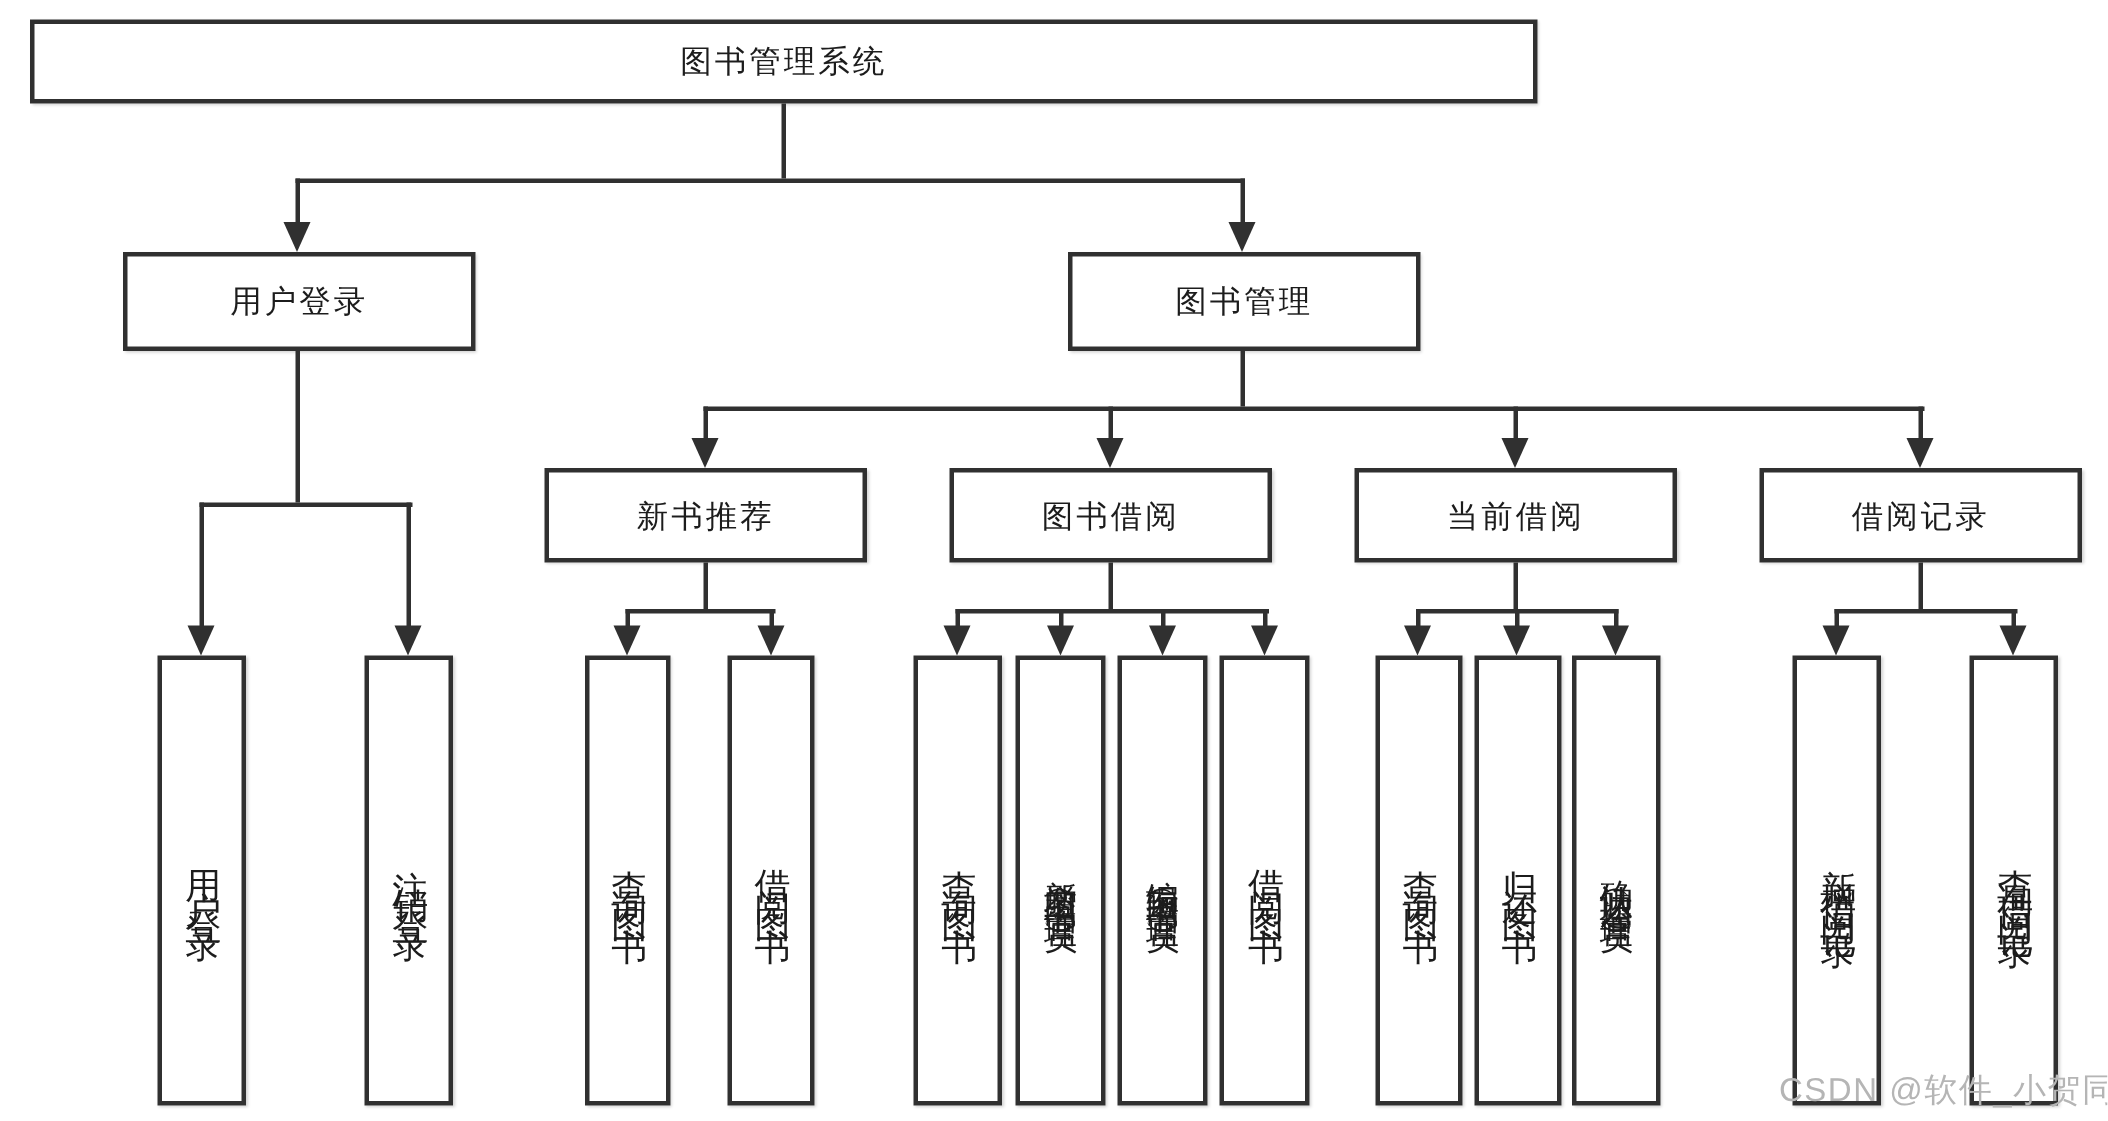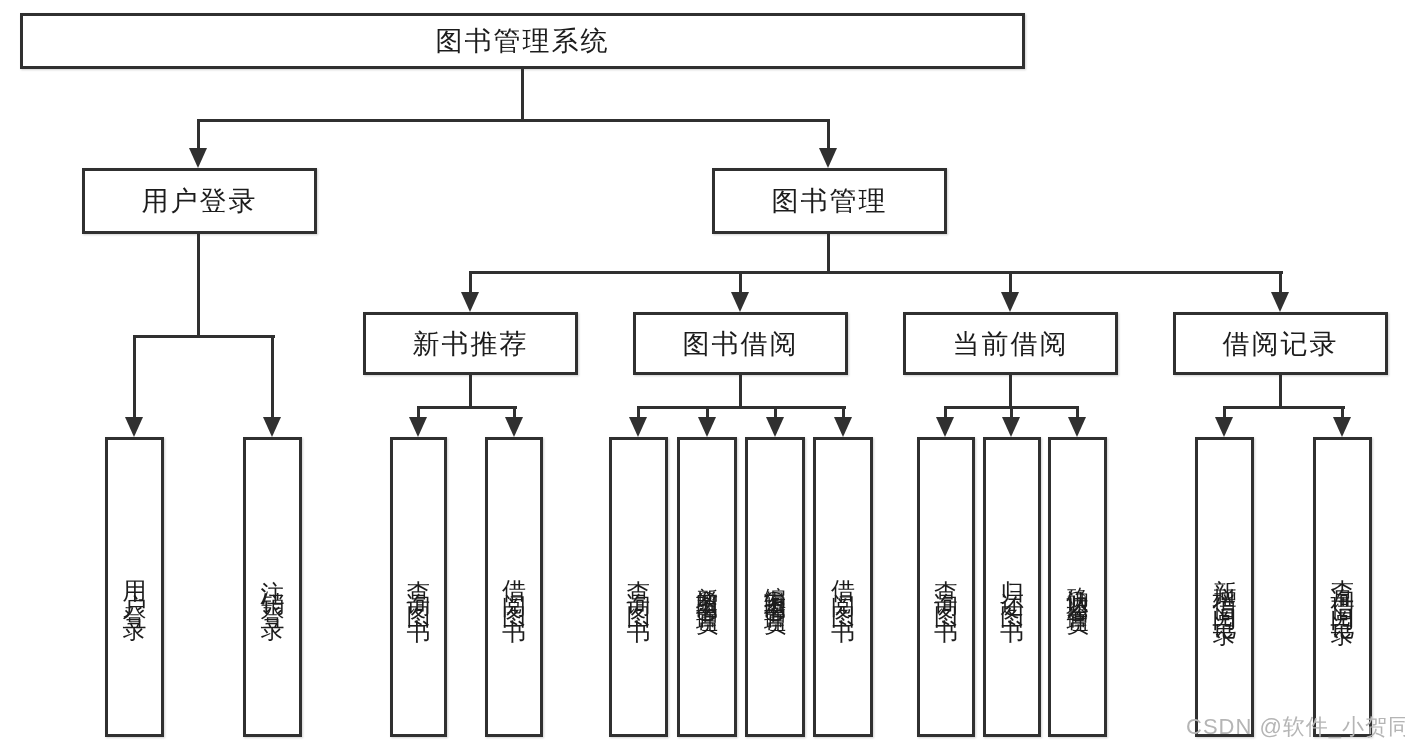--- a/index.html
+++ b/index.html
@@ -19,21 +19,21 @@
     position:absolute;
     box-sizing:border-box;
     background:#ffffff;
     border:3px solid var(--line);
     display:flex;
     align-items:center;
     justify-content:center;
     color:var(--text);
     box-shadow:1px 1px 2px rgba(0,0,0,0.18);
   }
-  .hbox{font-size:27px;letter-spacing:2px;}
+  .hbox{font-size:21px;letter-spacing:2px;}
   .vtext{
     writing-mode:vertical-rl;
     font-size:24px;
     letter-spacing:13px;
     color:var(--text);
   }
   .mid .vtext{letter-spacing:9px;}
   .long .vtext{font-size:22px;letter-spacing:4px;}
   .hline{position:absolute;height:3px;background:var(--line);}
   .vline{position:absolute;width:3px;background:var(--line);}

